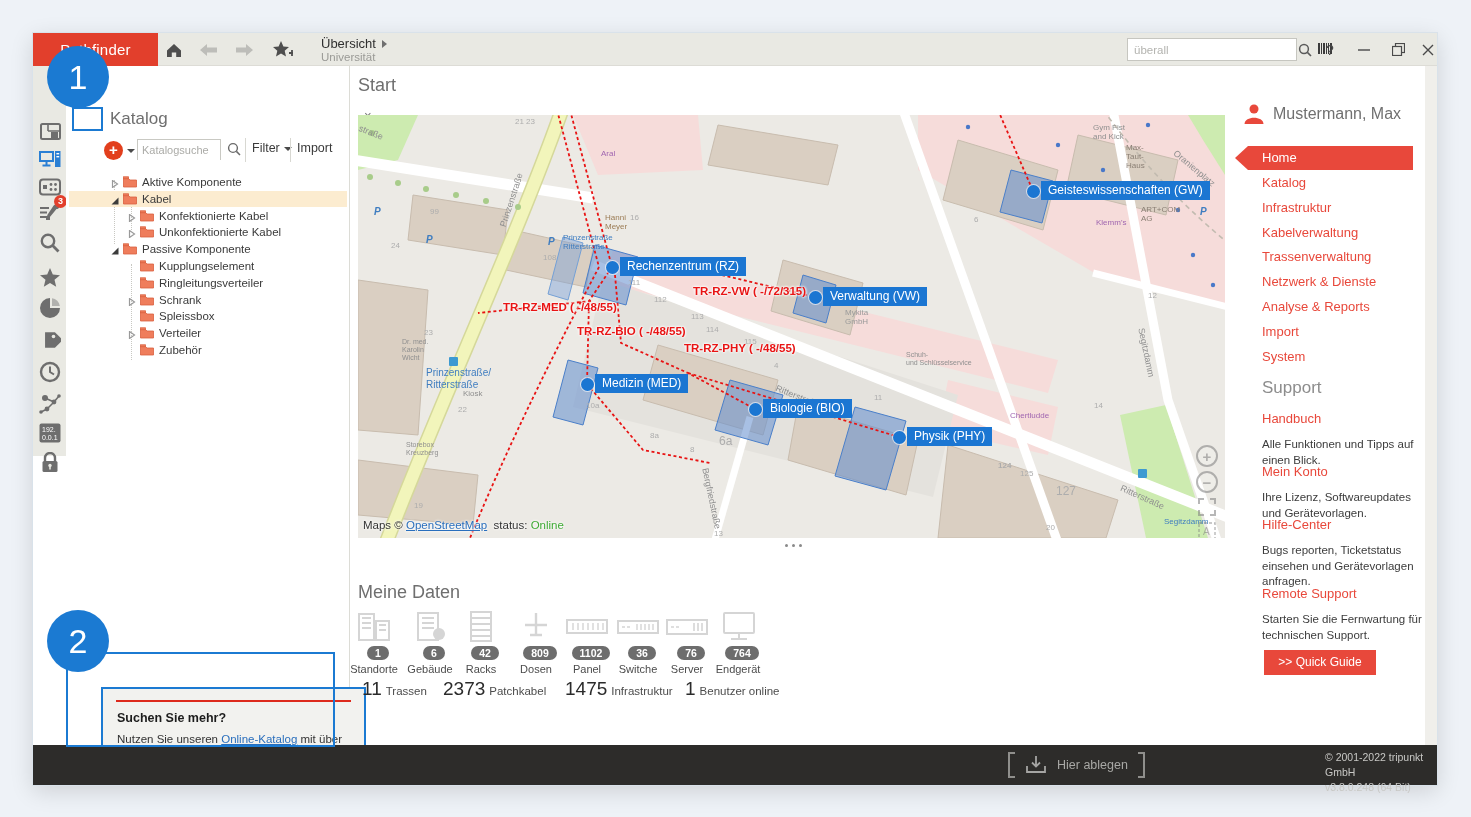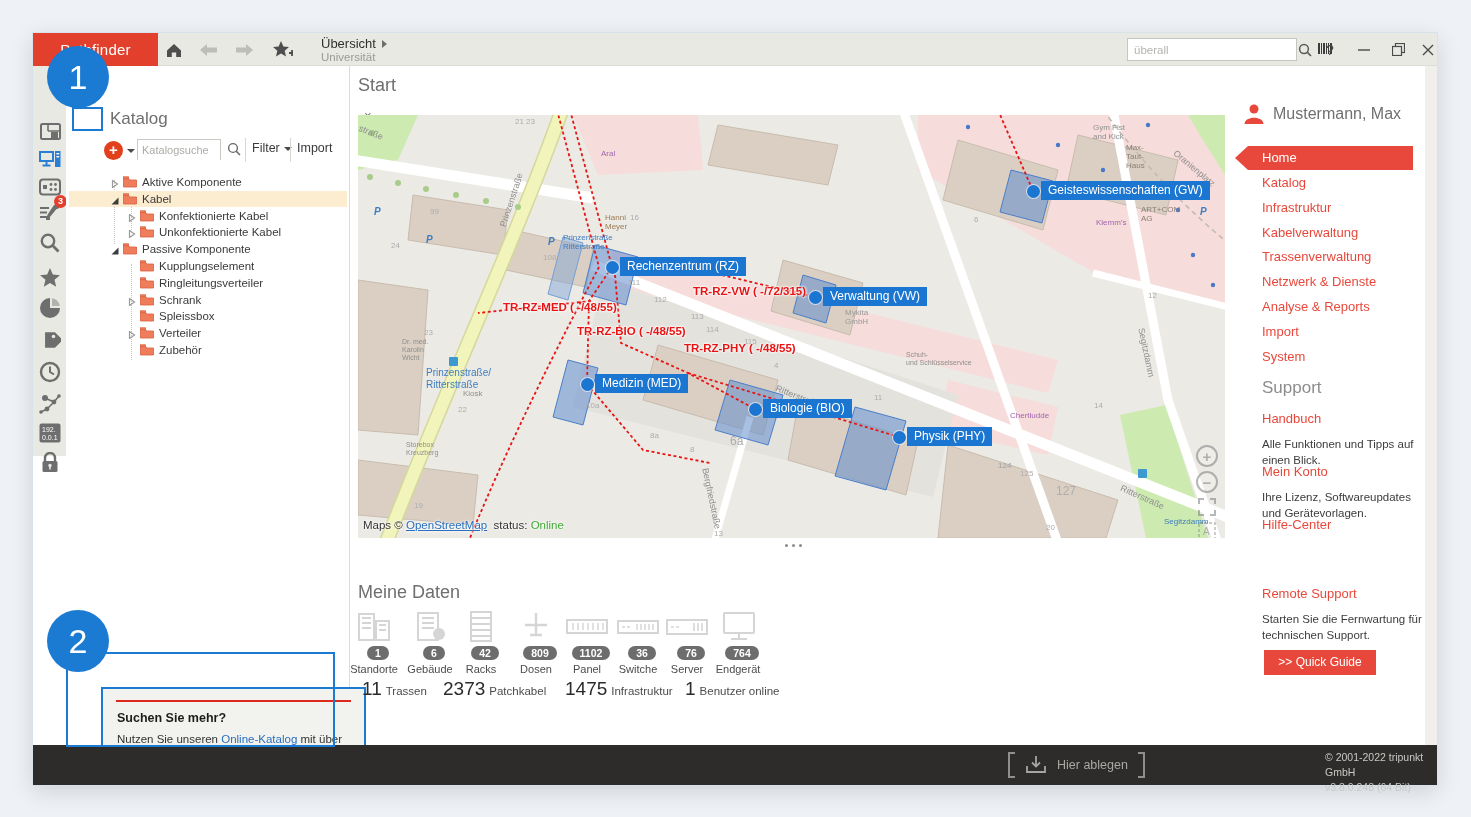--- a/index.html
+++ b/index.html
@@ -45,21 +45,21 @@
   .tree { position:absolute; left:0; top:102px; width:284px; height:200px; }
   .trow { position:absolute; left:3px; width:278px; height:16px; display:flex; align-items:center; font-size:11.5px; color:#3a3a3a; cursor:pointer; }
   .trow.sel { background:#fcecd0; }
   .tarrow { width:8px; height:8px; flex:0 0 8px; margin-right:4px; }
   .guide { position:absolute; border-left:1px dotted #c8c8c2; width:0; }
 
   .promo { position:absolute; left:35px; top:621px; width:265px; height:91px; background:#f2f2ef; border:2px solid #1b7ad2; }
   .promo .rule { position:absolute; left:13px; right:13px; top:11px; height:2px; background:#dd2a1d; }
   .promo .ti { position:absolute; left:14px; top:22px; font-size:12.5px; font-weight:bold; color:#1c1c1c; }
   .promo .tx { position:absolute; left:14px; top:42px; width:232px; font-size:11.5px; color:#333; line-height:16px; }
-  .promo .tx a { color:#2a6fbd; cursor:pointer; }
+  .promo .tx a { color:#2a6fbd; text-decoration:underline; cursor:pointer; }
 
   
   .main-title { position:absolute; left:325px; top:42px; font-size:18px; color:#6f6f6f; }
   .map { position:absolute; left:325px; top:82px; width:867px; height:423px; overflow:hidden; background:#eceae5; cursor:default; }
   .map svg.base { position:absolute; left:0; top:0; }
   .bdot { position:absolute; width:13px; height:13px; border-radius:50%; background:#1b76d2; box-shadow:0 0 0 1px rgba(255,255,255,.6); }
   .blabel { position:absolute; background:#1b76d2; color:#fff; font-size:12px; line-height:15px; padding:2px 7px; white-space:nowrap; cursor:pointer; }
   .rlabel { position:absolute; color:#e81414; font-size:11.5px; font-weight:bold; white-space:nowrap;
             text-shadow:0 0 3px #fff, 0 0 3px #fff, 0 0 2px #fff; }
   .mtext { position:absolute; white-space:pre-line; line-height:1.15; transform-origin:left top; }
@@ -575,21 +575,21 @@
         <div class="mtext" style="left: 100px; top: 290px; color: rgb(173, 173, 173); font-size: 8px;">22</div>
         <div class="mtext" style="left: 270px; top: 163px; color: rgb(173, 173, 173); font-size: 8px;">111</div>
         <div class="mtext" style="left: 296px; top: 180px; color: rgb(173, 173, 173); font-size: 8px;">112</div>
         <div class="mtext" style="left: 333px; top: 197px; color: rgb(173, 173, 173); font-size: 8px;">113</div>
         <div class="mtext" style="left: 348px; top: 210px; color: rgb(173, 173, 173); font-size: 8px;">114</div>
         <div class="mtext" style="left: 386px; top: 222px; color: rgb(173, 173, 173); font-size: 8px;">115</div>
         <div class="mtext" style="left: 416px; top: 246px; color: rgb(173, 173, 173); font-size: 8px;">4</div>
         <div class="mtext" style="left: 228px; top: 286px; color: rgb(173, 173, 173); font-size: 8px;">10a</div>
         <div class="mtext" style="left: 292px; top: 316px; color: rgb(173, 173, 173); font-size: 8px;">8a</div>
         <div class="mtext" style="left: 332px; top: 330px; color: rgb(173, 173, 173); font-size: 8px;">8</div>
-        <div class="mtext" style="left: 372px; top: 320px; color: rgb(173, 173, 173); font-size: 12px;">6a</div>
+        <div class="mtext" style="left: 361px; top: 320px; color: rgb(173, 173, 173); font-size: 12px;">6a</div>
         <div class="mtext" style="left: 616px; top: 100px; color: rgb(173, 173, 173); font-size: 8px;">6</div>
         <div class="mtext" style="left: 790px; top: 176px; color: rgb(173, 173, 173); font-size: 8px;">12</div>
         <div class="mtext" style="left: 736px; top: 286px; color: rgb(173, 173, 173); font-size: 8px;">14</div>
         <div class="mtext" style="left: 640px; top: 346px; color: rgb(173, 173, 173); font-size: 8px; font-weight: bold;">124</div>
         <div class="mtext" style="left: 662px; top: 354px; color: rgb(173, 173, 173); font-size: 8px;">125</div>
         <div class="mtext" style="left: 698px; top: 370px; color: rgb(173, 173, 173); font-size: 12px;">127</div>
         <div class="mtext" style="left: 688px; top: 408px; color: rgb(173, 173, 173); font-size: 8px;">20</div>
         <div class="mtext" style="left: 56px; top: 386px; color: rgb(173, 173, 173); font-size: 8px;">19</div>
         <div class="mtext" style="left: 356px; top: 414px; color: rgb(173, 173, 173); font-size: 8px;">13</div>
         <div class="mtext" style="left: 516px; top: 278px; color: rgb(173, 173, 173); font-size: 8px;">11</div>
@@ -705,20 +705,21 @@
         <div class="sup-link" style="top: 345px;">
           <div class="a">Handbuch</div>
           <div class="d">Alle Funktionen und Tipps auf einen Blick.</div>
         </div>
         <div class="sup-link" style="top: 398px;">
           <div class="a">Mein Konto</div>
           <div class="d">Ihre Lizenz, Softwareupdates und Gerätevorlagen.</div>
         </div>
         <div class="sup-link" style="top: 451px;">
           <div class="a">Hilfe-Center</div>
+          <div class="d">Bugs reporten, Ticketstatus einsehen und Gerätevorlagen anfragen.</div>
         </div>
         <div class="sup-link" style="top: 520px;">
           <div class="a">Remote Support</div>
           <div class="d">Starten Sie die Fernwartung für technischen Support.</div>
         </div>
       </div>
     <div class="qg">&gt;&gt; Quick Guide</div>
   </div>
 
   <div class="footer">

